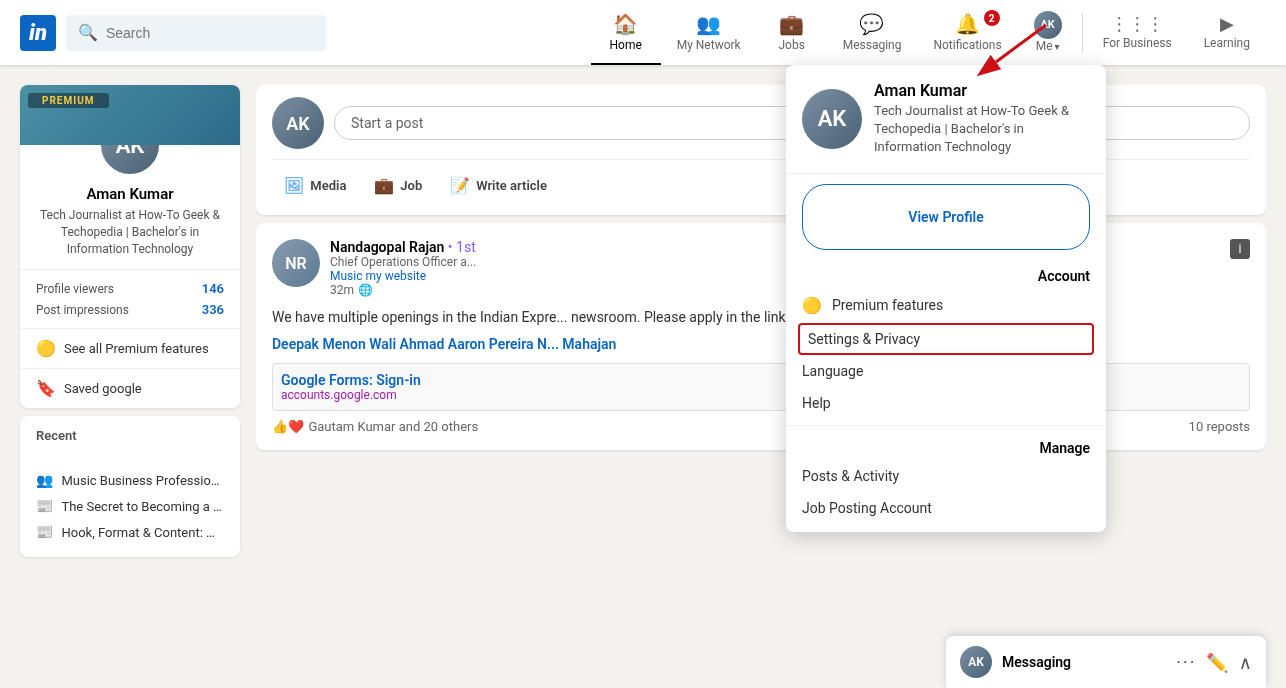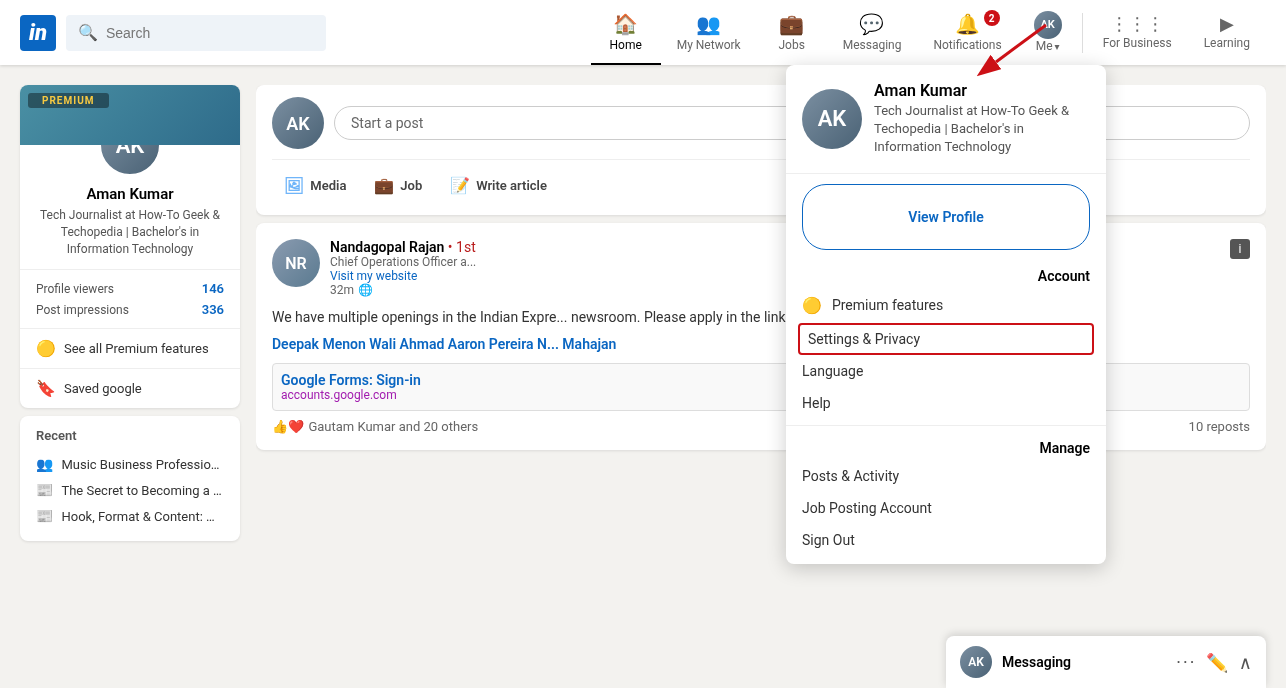--- a/index.html
+++ b/index.html
@@ -140,21 +140,21 @@
       display: flex; align-items: center; gap: 8px; cursor: pointer;
     }
     .saved-icon { font-size: 16px; }
     .saved-text { font-size: 13px; color: #333; }
 
     .recent-card {
       background: #fff; border-radius: 8px; overflow: hidden;
       box-shadow: 0 1px 3px rgba(0,0,0,0.1);
       padding: 12px 16px;
     }
-    .recent-title { font-size: 13px; font-weight: 600; color: #555; margin-bottom: 8px; }
+    .recent-title { font-size: 13px; font-weight: 600; color: #555; margin-bottom: 24px; }
     .recent-item {
       display: flex; align-items: center; gap: 8px;
       padding: 5px 0; cursor: pointer;
     }
     .recent-item-icon { font-size: 14px; color: #555; flex-shrink: 0; }
     .recent-item-text { font-size: 13px; color: #333; white-space: nowrap; overflow: hidden; text-overflow: ellipsis; }
 
     
     .feed {
       flex: 1; overflow-y: auto; display: flex; flex-direction: column; gap: 8px;
@@ -193,21 +193,21 @@
     }
     .post-header { display: flex; align-items: flex-start; gap: 10px; }
     .post-avatar {
       width: 48px; height: 48px; border-radius: 50%;
       background: linear-gradient(135deg, #8a9bb0, #5a7a90);
       display: flex; align-items: center; justify-content: center;
       font-size: 16px; color: white; font-weight: 600; flex-shrink: 0;
     }
     .post-meta { flex: 1; }
     .post-author { font-size: 14px; font-weight: 600; color: #000; }
-    .post-author-badge { color: #b91c1c; font-weight: 400; text-align: center; }
+    .post-author-badge { color: #8b5cf6; font-weight: 400; text-align: center; }
     .post-subtitle { font-size: 12px; color: #666; }
     .post-time { font-size: 12px; color: #666; display: flex; align-items: center; gap: 4px; }
     .post-body { margin-top: 10px; font-size: 14px; color: #333; line-height: 1.5; }
     .post-link-text { color: #0a66c2; font-size: 14px; cursor: pointer; font-weight: 600; }
     .post-link-url { font-size: 12px; color: #a21caf; }
     .post-reactions { font-size: 13px; color: #666; margin-top: 8px; display: flex; gap: 4px; align-items: center; }
 
     
     .dropdown-overlay {
       position: absolute;
@@ -433,21 +433,21 @@
         <div class="post-avatar">NR</div>
         <div class="post-meta">
           <div class="post-author">
             <span>Nandagopal Rajan</span>
             <span class="post-author-badge">• 1st</span>
           </div>
           <div class="post-subtitle">
             <span>Chief Operations Officer a...</span>
           </div>
           <div class="post-subtitle" style="color:#0a66c2; cursor:pointer;">
-            <span>Visit my website</span>
+            <span>Music my website</span>
           </div>
           <div class="post-time">
             <span>32m</span>
             <span>🌐</span>
           </div>
         </div>
         <div class="info-btn">i</div>
       </div>
       <div class="post-body">
         <span>We have multiple openings in the Indian Expre... newsroom. Please apply in the link below. App... relevant for you.</span>
@@ -496,23 +496,20 @@
 
   <div class="dropdown-divider"></div>
 
   <div class="dropdown-section-title">Manage</div>
 
   <div class="dropdown-item">
     <span>Posts &amp; Activity</span>
   </div>
   <div class="dropdown-item">
     <span>Job Posting Account</span>
-  </div>
-  <div class="dropdown-item">
-    <span>Sign Out</span>
   </div>
 </div>
 
 <div class="red-arrow">
   <svg width="80" height="60" viewBox="0 0 80 60">
     <defs>
       <marker id="arrowhead" markerWidth="8" markerHeight="6" refX="0" refY="3" orient="auto">
         <polygon points="0 0, 8 3, 0 6" fill="#cc1016"></polygon>
       </marker>
     </defs>

